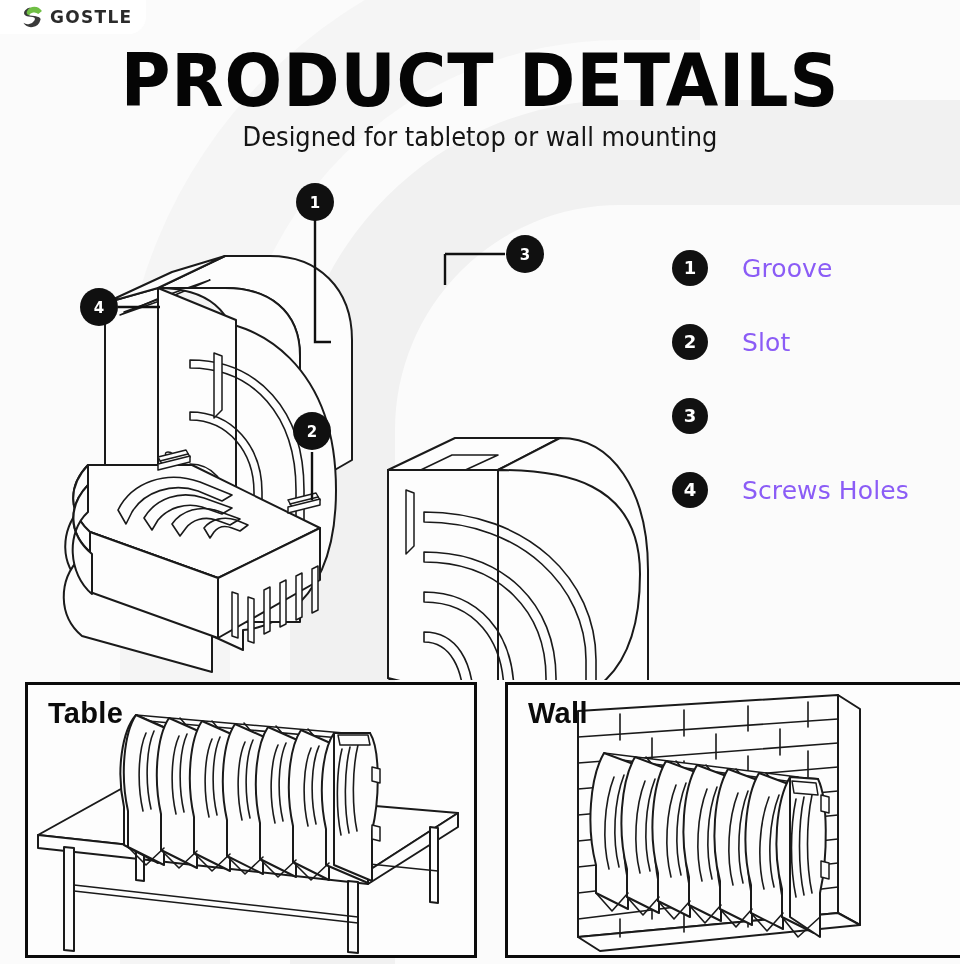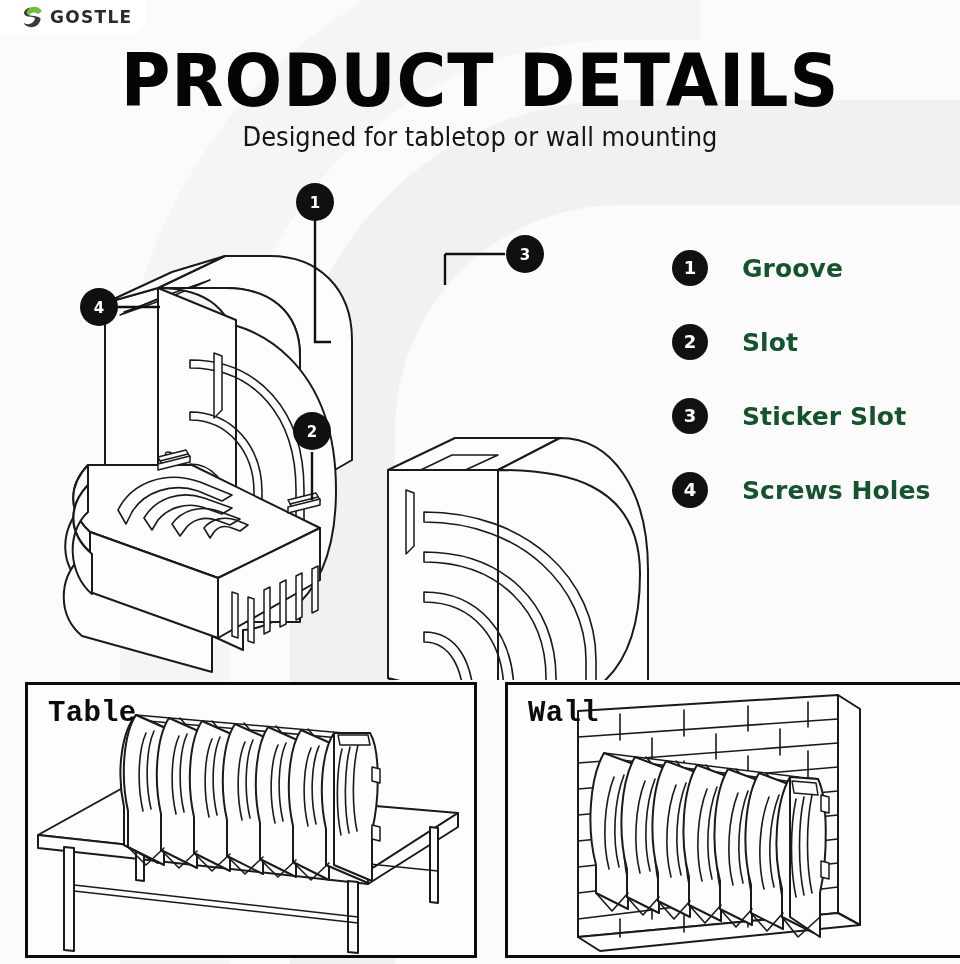--- a/index.html
+++ b/index.html
@@ -81,40 +81,40 @@
     color:#ffffff;
     display:flex;align-items:center;justify-content:center;
     font-family:"DejaVu Sans", sans-serif;
     font-weight:bold;
     font-size:18px;
     line-height:1;
   }
   .legend-label{
     margin-left:34px;
     font-family:"DejaVu Sans", sans-serif;
-    font-weight:bold;
+    font-weight:normal;
     font-size:25px;
-    color:#14532d;
+    color:#8b5cf6;
     white-space:nowrap;
     letter-spacing:0.1px;
   }
   
   .panel{
     position:absolute;
     top:682px;height:276px;
     border:3px solid #0b0b0b;
     background:#fdfdfd;
     box-sizing:border-box;
     overflow:hidden;
   }
   #panel-table{left:25px;width:452px;}
   #panel-wall{left:505px;width:480px;}
   .panel-title{
     position:absolute;left:20px;top:14px;
-    font-family:Liberation Mono, monospace;
+    font-family:Liberation Sans, sans-serif;
     font-weight:bold;
     font-size:29px;
     line-height:1;
     color:#0b0b0b;
     letter-spacing:0.3px;
     z-index:5;
   }
   .panel-art{position:absolute;left:0;top:0;width:100%;height:100%;}
   svg{display:block;}
   .ln-t{fill:none;stroke:#1a1a1a;stroke-width:1.6;stroke-linejoin:round;stroke-linecap:round;}
@@ -319,21 +319,20 @@
       <span class="legend-label">Groove</span>
     </div>
 
     <div class="legend-row">
       <span class="legend-badge">2</span>
       <span class="legend-label">Slot</span>
     </div>
 
     <div class="legend-row">
       <span class="legend-badge">3</span>
-      <span class="legend-label">Sticker Slot</span>
     </div>
 
     <div class="legend-row">
       <span class="legend-badge">4</span>
       <span class="legend-label">Screws Holes</span>
     </div>
 
   </div>
 
   <div class="panel" id="panel-table">

